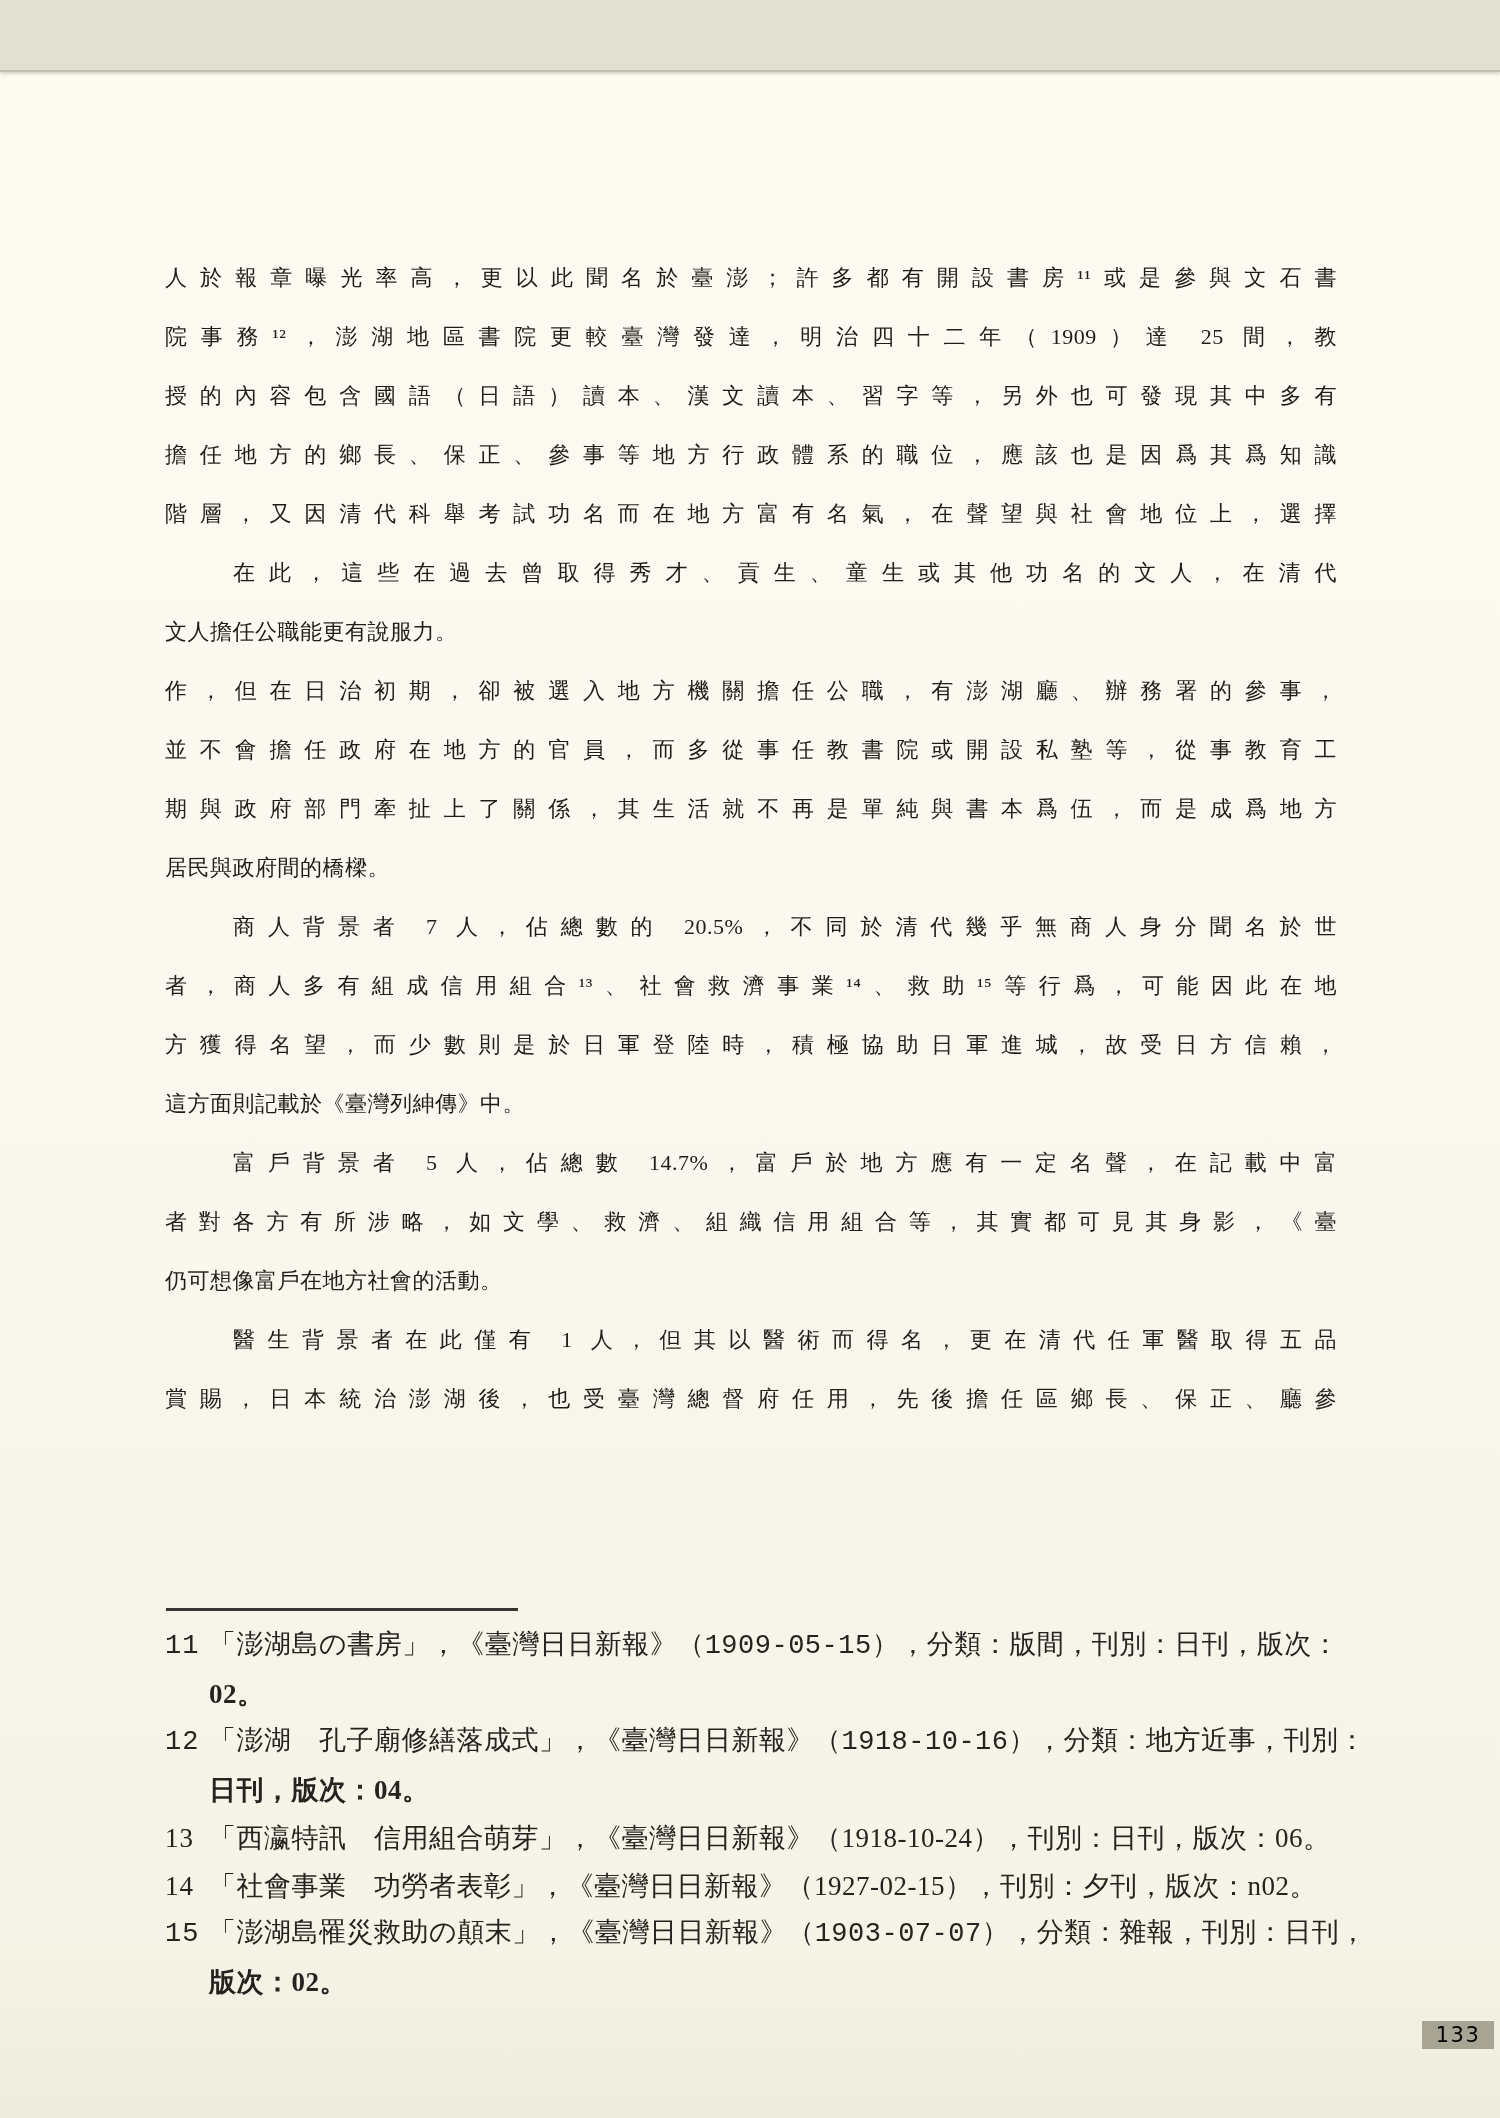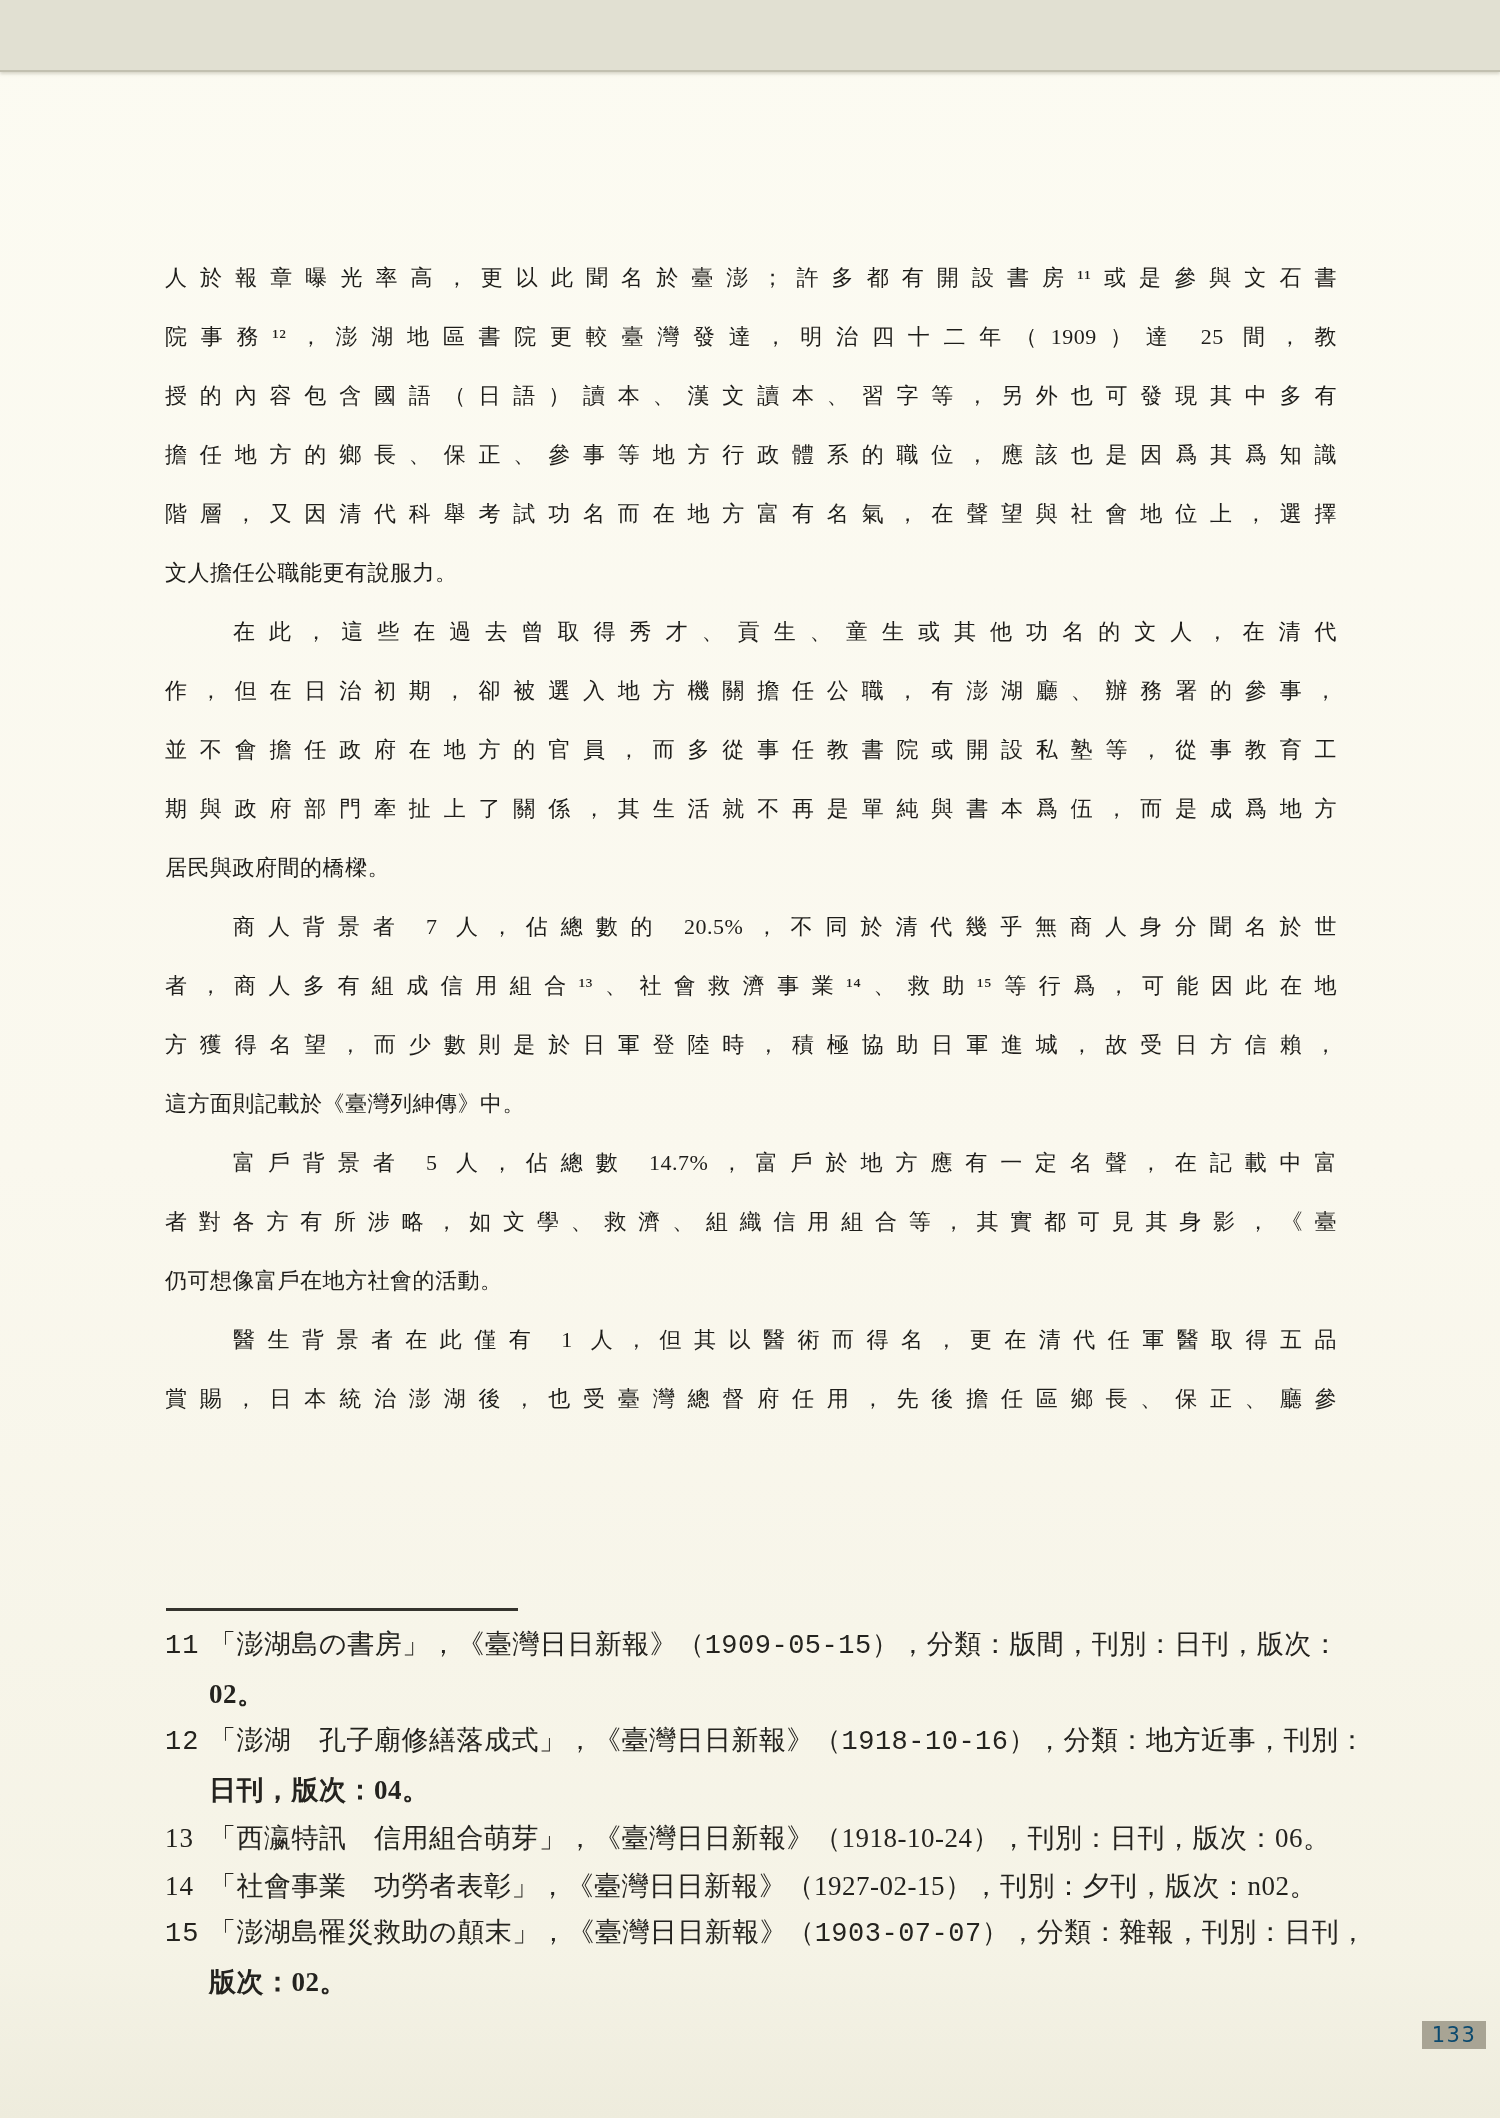--- a/index.html
+++ b/index.html
@@ -48,42 +48,42 @@
     text-align: justify;
     text-justify: inter-character;
     letter-spacing: 0.5px;
     color: #24231f;
   }
   .fnline.fill { text-align-last: justify; font-family: Liberation Mono, monospace; }
   .fnline.cont { padding-left: 44px; font-weight: bold; }
   .fn-num { display: inline-block; width: 44px; letter-spacing: 1px; }
   .page-badge {
     position: absolute; left: 1422px; top: 2021px;
-    width: 64px; height: 28px;
+    width: 72px; height: 28px;
     background: #a8a494;
-    color: #0c4a6e;
+    color: #000000;
     font-family: "DejaVu Sans", "Liberation Sans", sans-serif;
     font-size: 21px; line-height: 28px;
     text-align: center;
     letter-spacing: 1.5px;
   }
 </style>
 </head>
 <body>
 
 <div class="top-strip"></div>
 
 <div class="body-text">
   <div class="bline fill">人於報章曝光率高，更以此聞名於臺澎；許多都有開設書房¹¹或是參與文石書</div>
   <div class="bline fill">院事務¹²，澎湖地區書院更較臺灣發達，明治四十二年（1909）達 25 間，教</div>
   <div class="bline fill">授的內容包含國語（日語）讀本、漢文讀本、習字等，另外也可發現其中多有</div>
   <div class="bline fill">擔任地方的鄉長、保正、參事等地方行政體系的職位，應該也是因爲其爲知識</div>
   <div class="bline fill">階層，又因清代科舉考試功名而在地方富有名氣，在聲望與社會地位上，選擇</div>
+  <div class="bline indent fill">在此，這些在過去曾取得秀才、貢生、童生或其他功名的文人，在清代</div>
   <div class="bline">文人擔任公職能更有說服力。</div>
-  <div class="bline indent fill">在此，這些在過去曾取得秀才、貢生、童生或其他功名的文人，在清代</div>
   <div class="bline fill">作，但在日治初期，卻被選入地方機關擔任公職，有澎湖廳、辦務署的參事，</div>
   <div class="bline fill">並不會擔任政府在地方的官員，而多從事任教書院或開設私塾等，從事教育工</div>
   <div class="bline fill">期與政府部門牽扯上了關係，其生活就不再是單純與書本爲伍，而是成爲地方</div>
   <div class="bline">居民與政府間的橋樑。</div>
   <div class="bline indent fill">商人背景者 7 人，佔總數的 20.5%，不同於清代幾乎無商人身分聞名於世</div>
   <div class="bline fill">者，商人多有組成信用組合¹³、社會救濟事業¹⁴、救助¹⁵等行爲，可能因此在地</div>
   <div class="bline fill">方獲得名望，而少數則是於日軍登陸時，積極協助日軍進城，故受日方信賴，</div>
   <div class="bline">這方面則記載於《臺灣列紳傳》中。</div>
   <div class="bline indent fill">富戶背景者 5 人，佔總數 14.7%，富戶於地方應有一定名聲，在記載中富</div>
   <div class="bline fill">者對各方有所涉略，如文學、救濟、組織信用組合等，其實都可見其身影，《臺</div>

